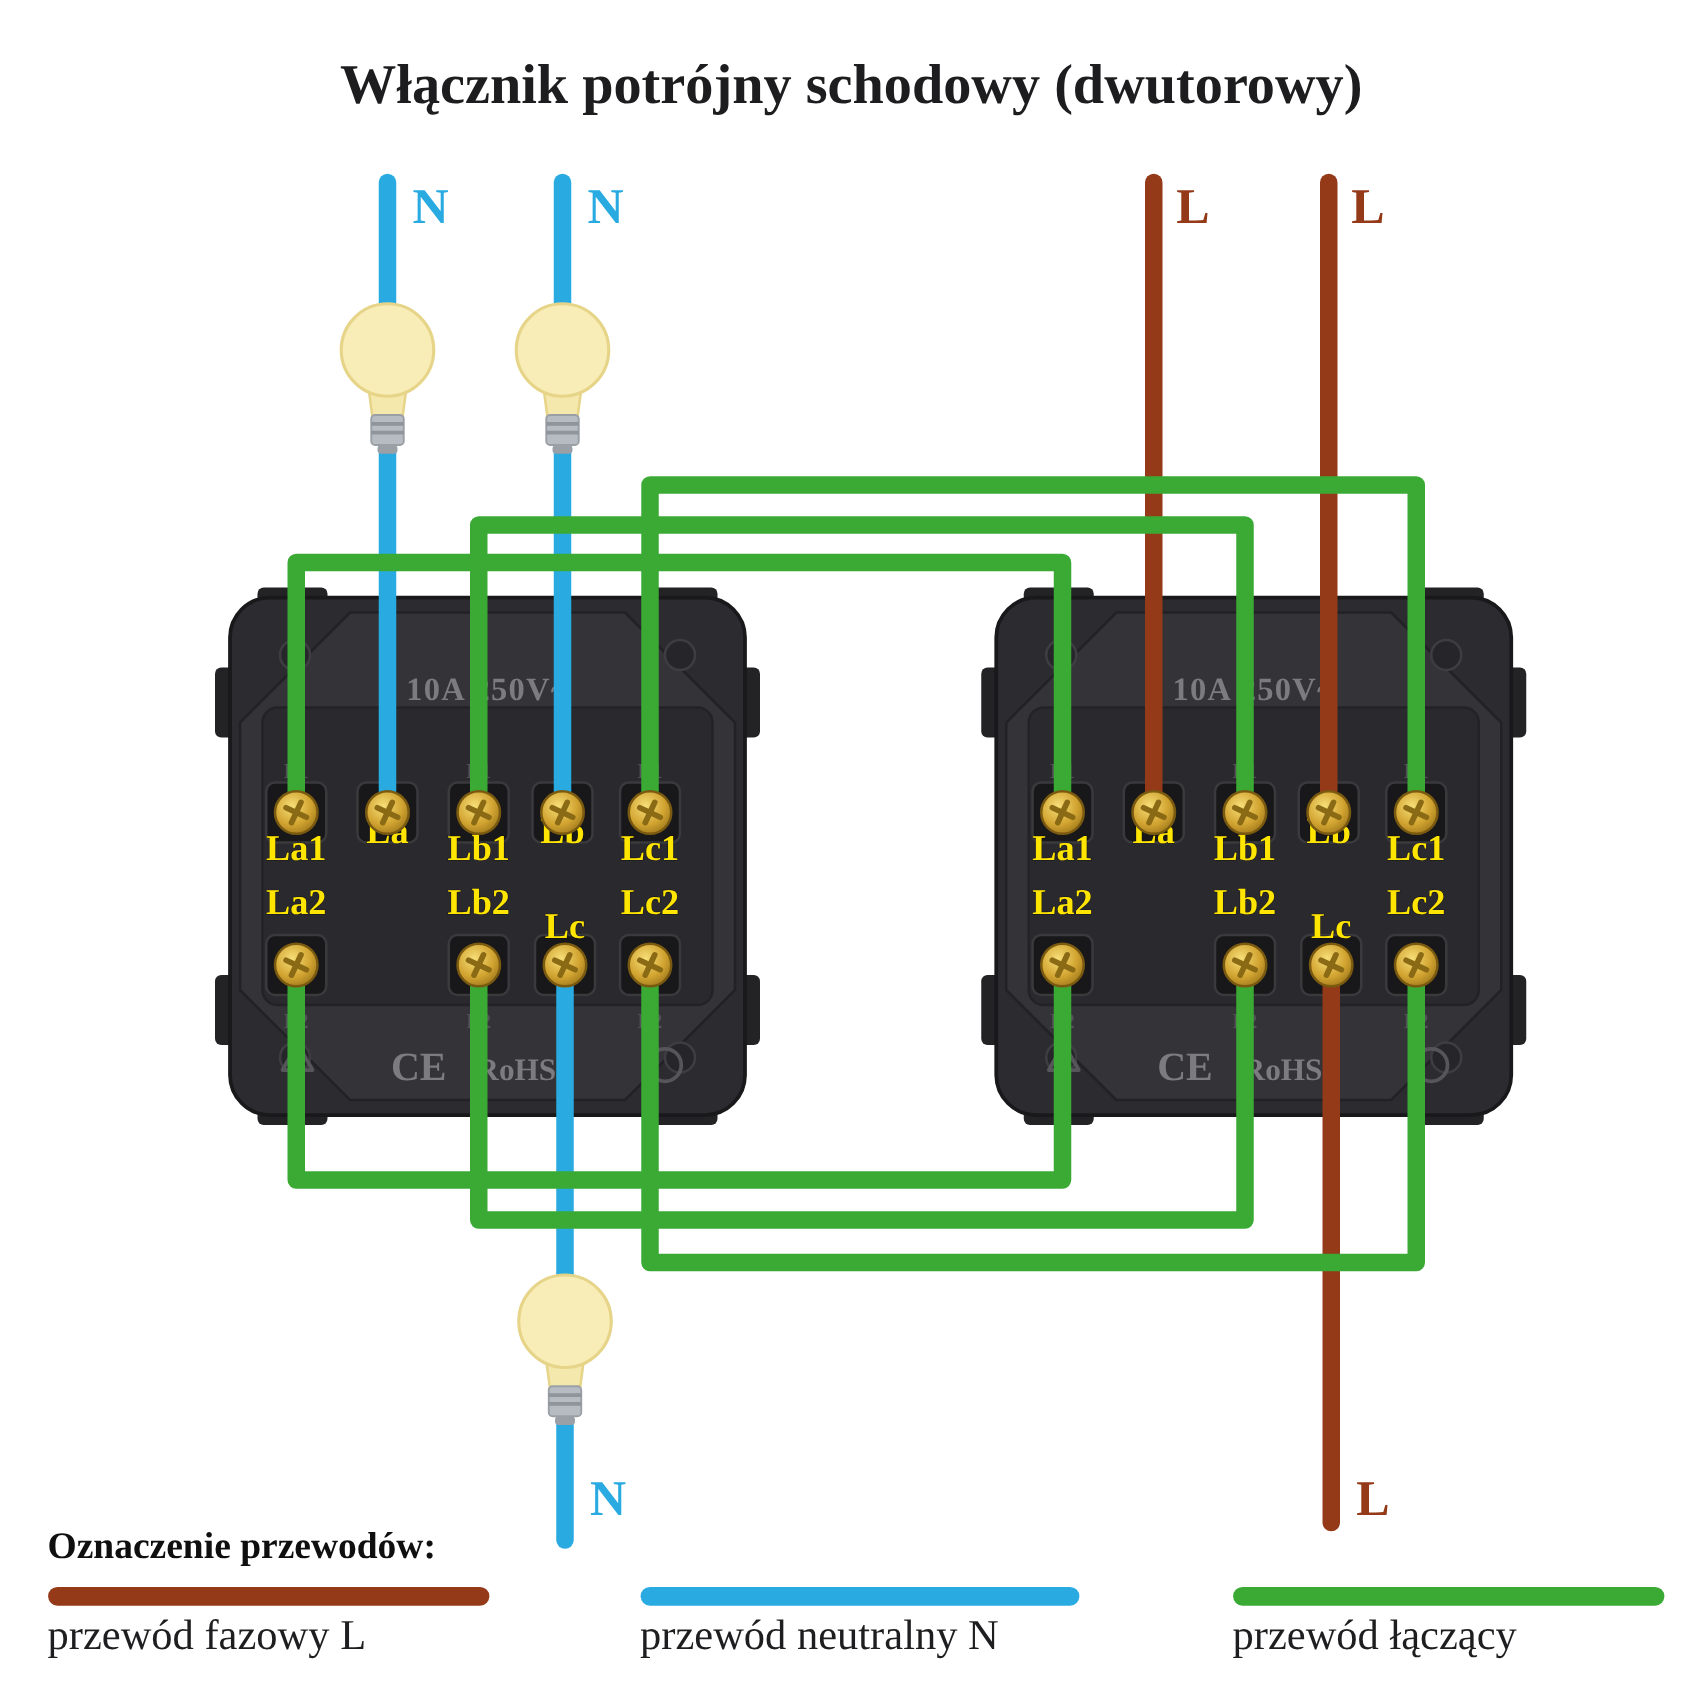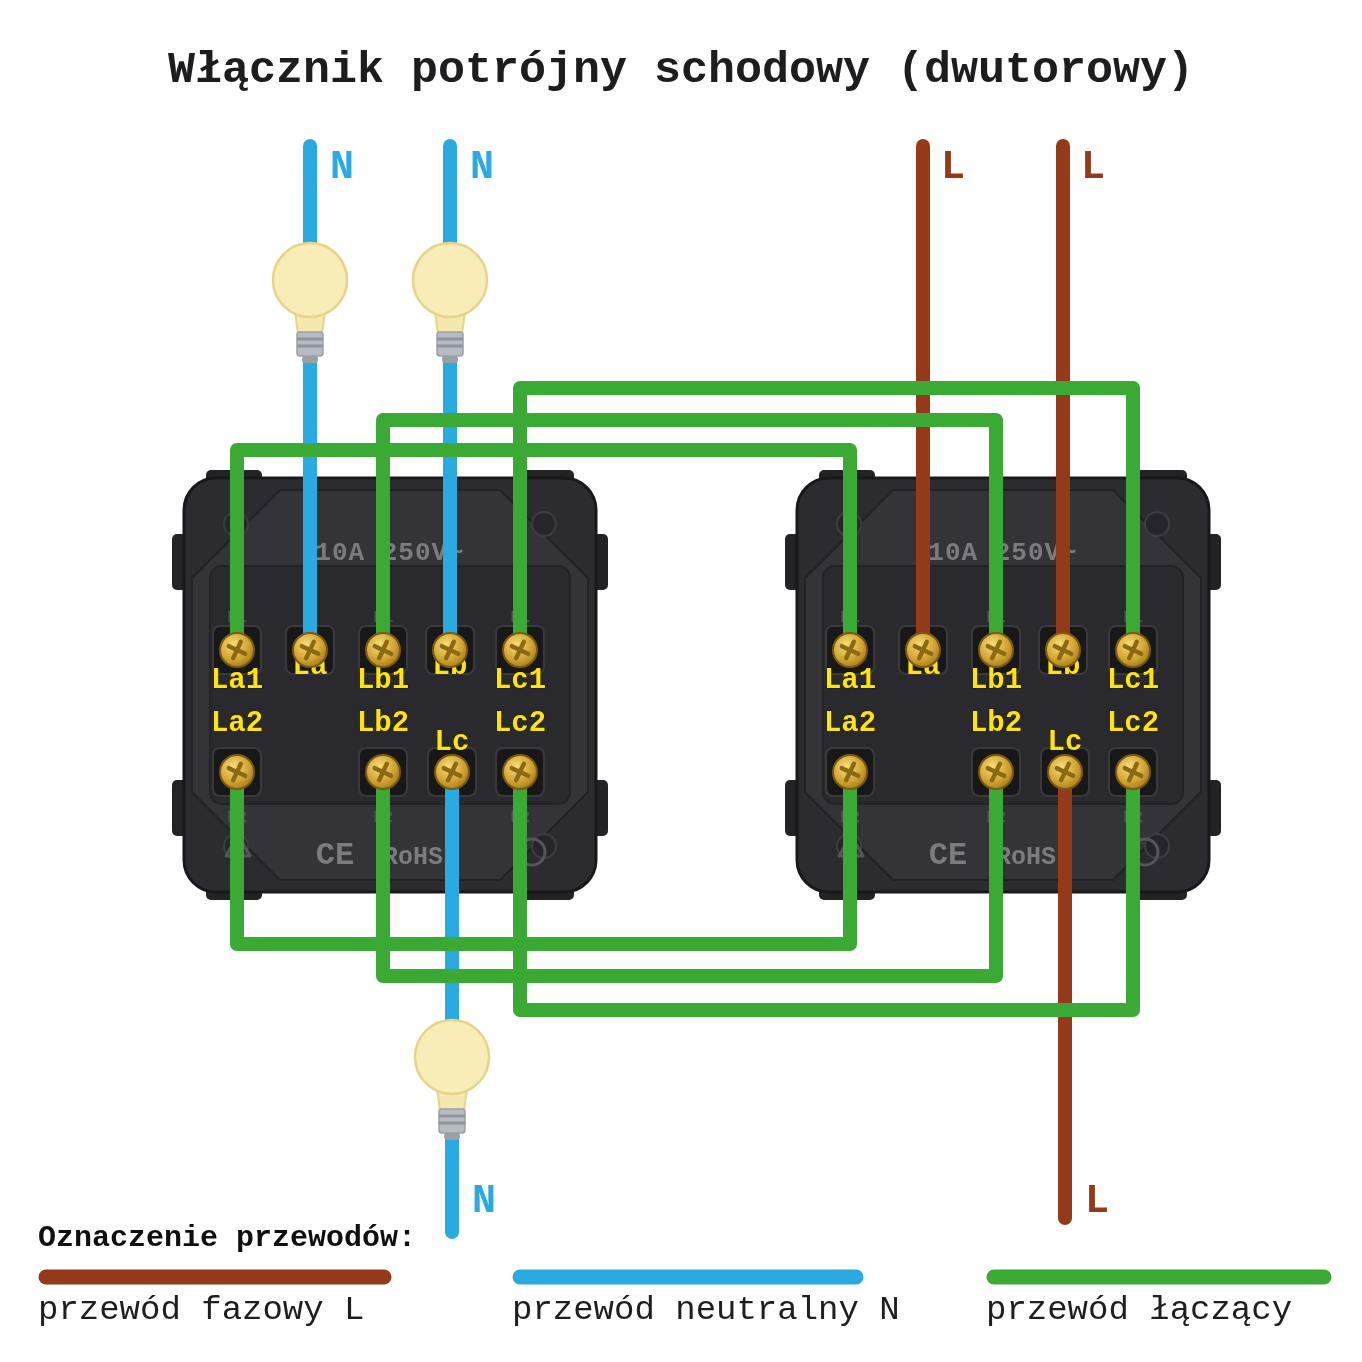--- a/index.html
+++ b/index.html
@@ -1,16 +1,16 @@
 <!DOCTYPE html>
 <html><head>
 <meta charset="utf-8">
 <style>
   html,body{margin:0;padding:0;background:#ffffff;}
-  .canvas{width:1362px;height:1362px;position:relative;font-family:Liberation Mono, monospace;}
+  .canvas{width:1362px;height:1362px;position:relative;font-family:Liberation Serif, serif;}
   svg{display:block;}
   .title{font-size:45px;font-weight:700;fill:#1d1d1f;text-anchor:middle;}
   .wire{fill:none;stroke-width:14;stroke-linecap:round;stroke-linejoin:round;}
   .tlabel{font-size:29px;font-weight:700;text-anchor:middle;paint-order:stroke;stroke:rgba(0,0,0,0.35);stroke-width:1px;}
   .wlabel{font-size:40px;font-weight:700;text-anchor:start;}
   .print{fill:#7b7b80;text-anchor:middle;font-weight:700;}
   .rating{font-size:26px;letter-spacing:1px;}
   .small{font-size:17px;fill:#515156;}
   .ce{font-size:32px;}
   .rohs{font-size:25px;}

